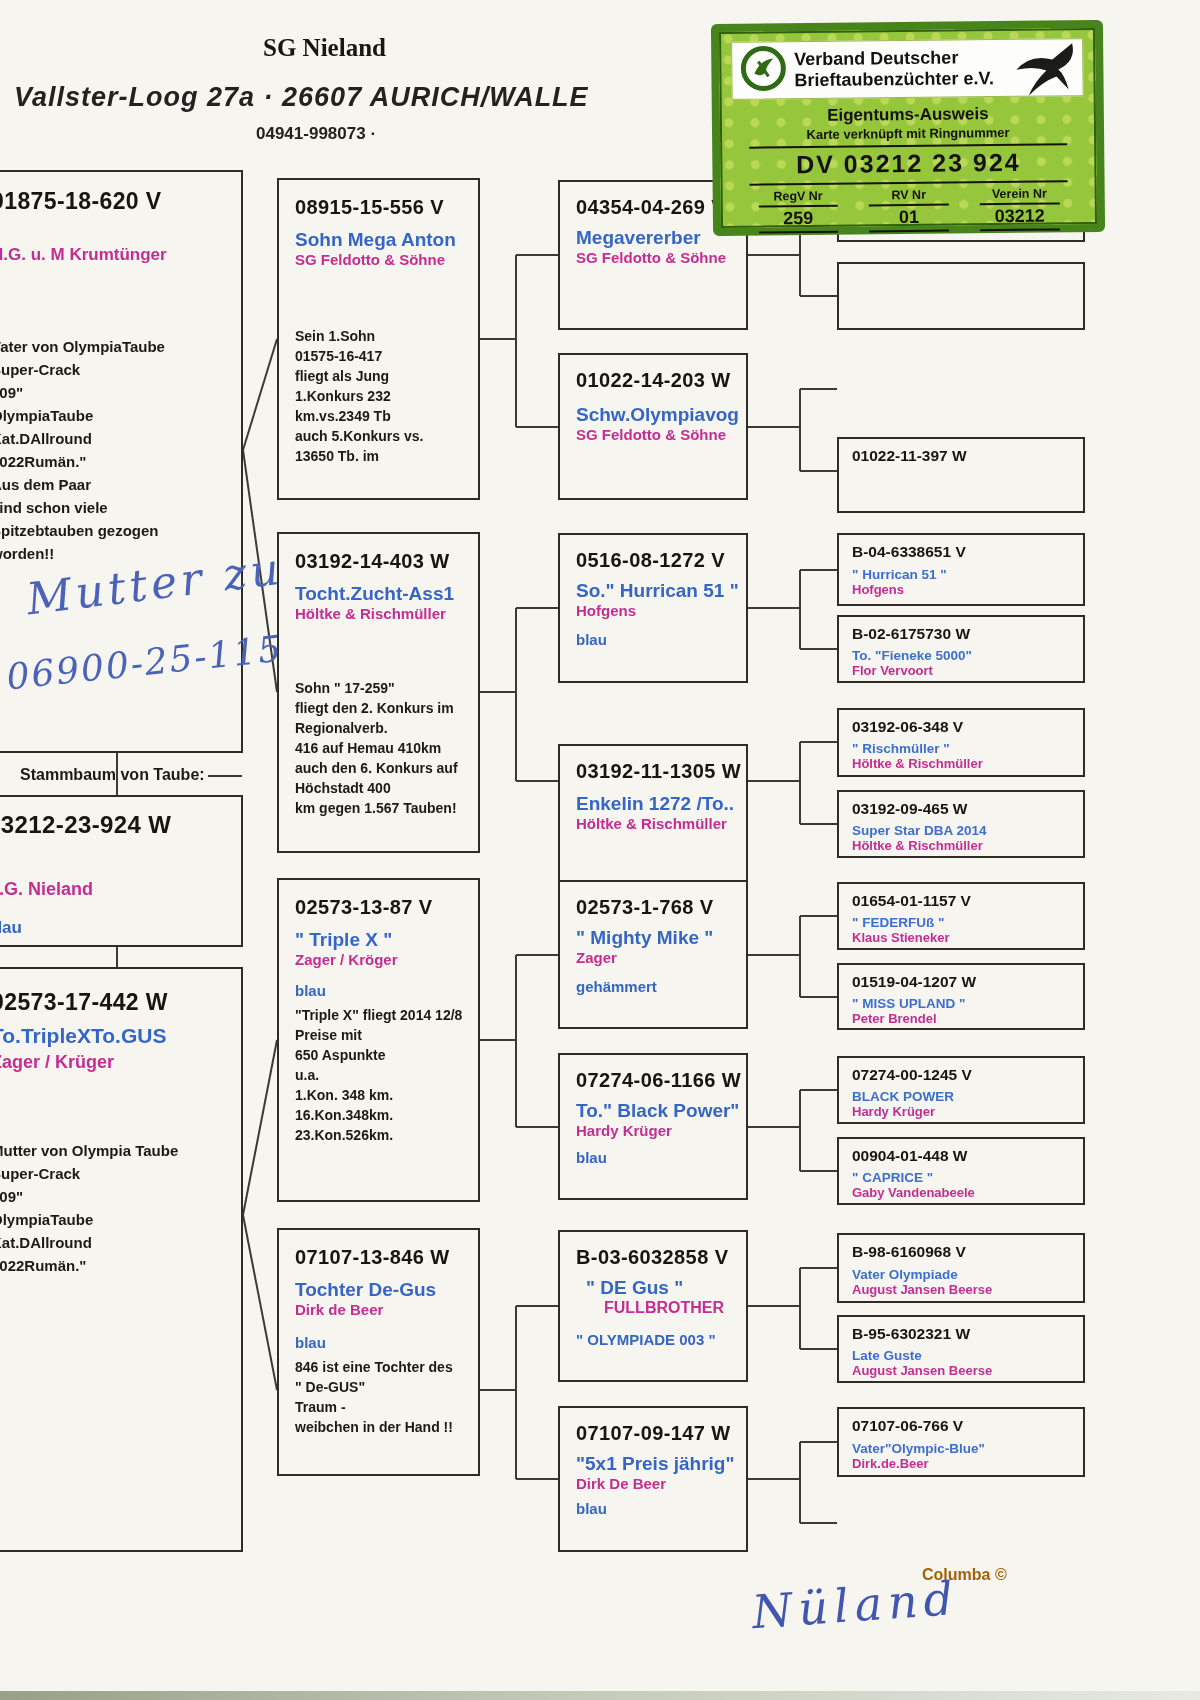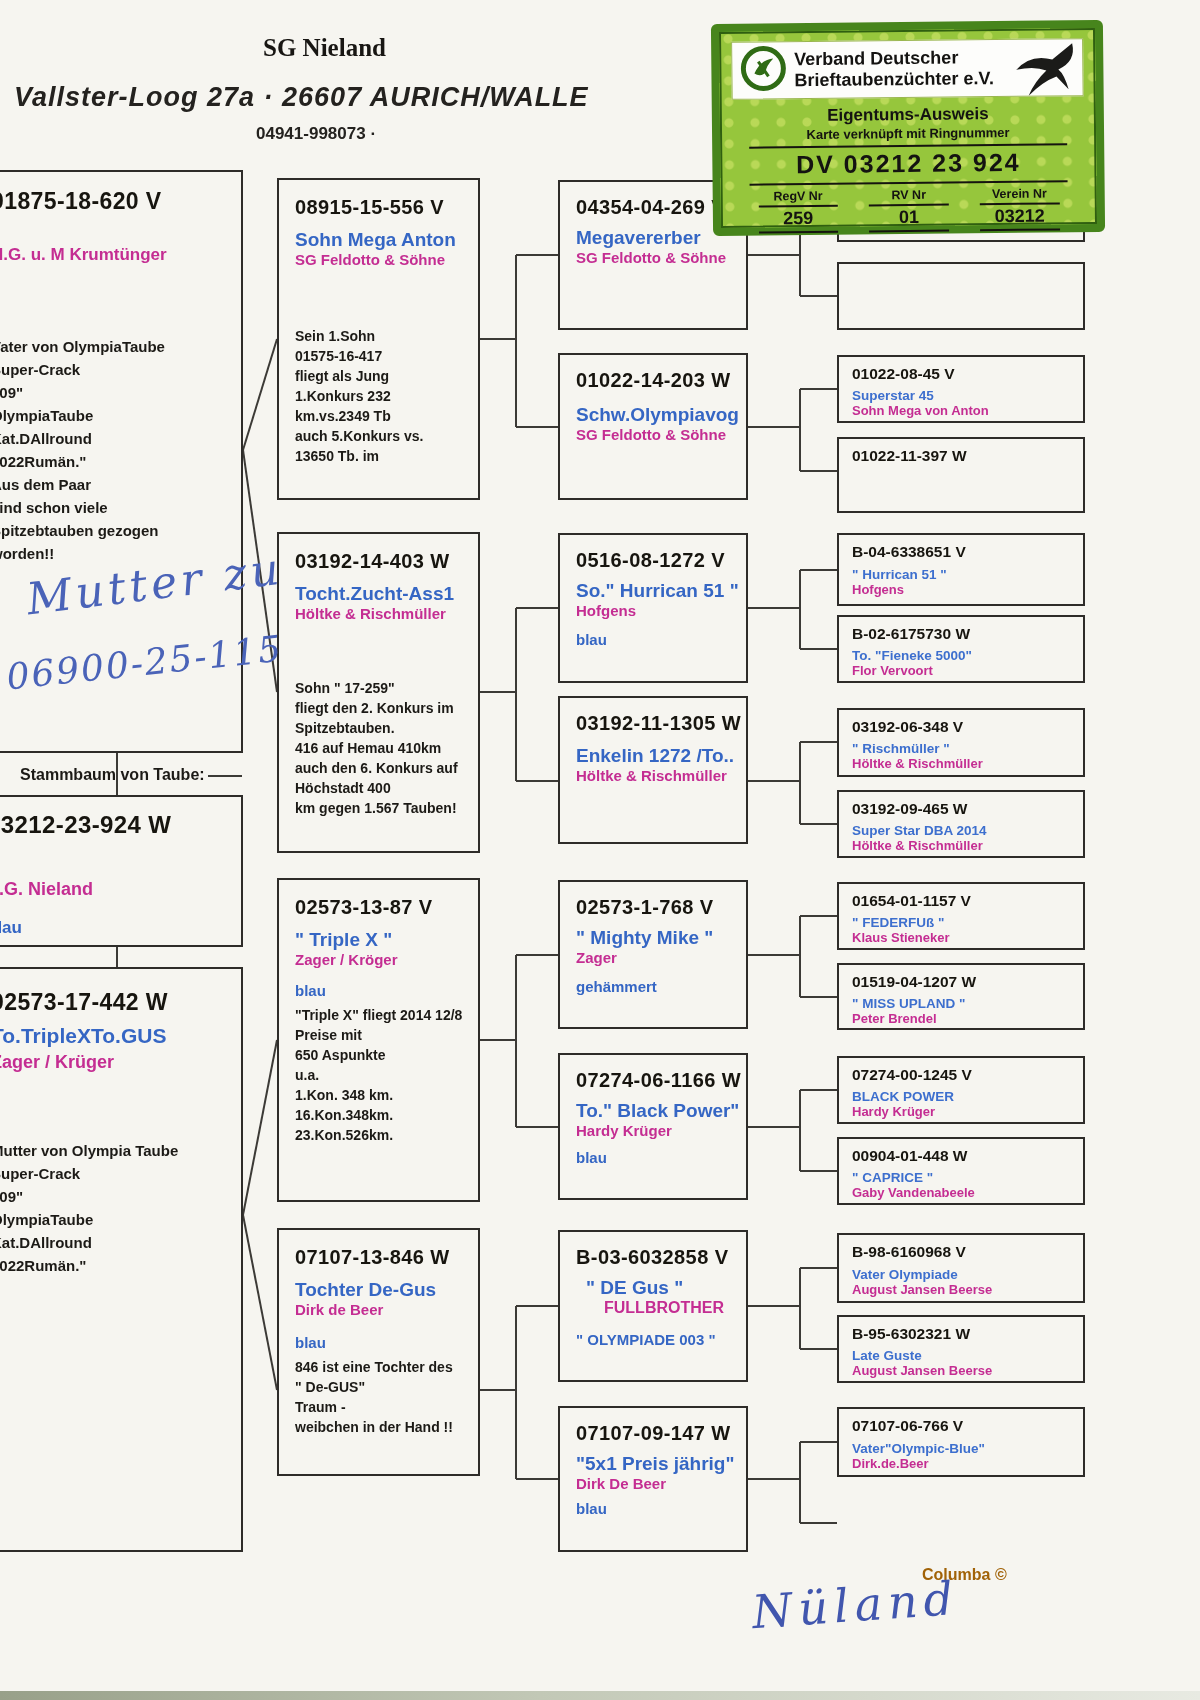--- a/index.html
+++ b/index.html
@@ -229,21 +229,21 @@
     </div>
   </div>
 
   <div class="pbox c2pad" style="left:277px;top:532px;width:203px;height:321px;">
     <div class="ring">03192-14-403 W</div>
     <div class="name" style="margin-top:10px;">Tocht.Zucht-Ass1</div>
     <div class="breeder">Höltke &amp; Rischmüller</div>
     <div class="notes" style="margin-top:56px;">
       <div>Sohn " 17-259"</div>
         <div>fliegt den 2. Konkurs im</div>
-      <div>Spitzebtauben.</div>
+      <div>Regionalverb.</div>
         <div>416 auf Hemau 410km</div>
       <div>auch den 6. Konkurs auf</div>
         <div>Höchstadt 400</div>
       <div>km gegen 1.567 Tauben!</div>
     </div>
   </div>
 
   <div class="pbox c2pad" style="left:277px;top:878px;width:203px;height:324px;">
     <div class="ring">02573-13-87 V</div>
     <div class="name" style="margin-top:10px;">" Triple X "</div>
@@ -282,21 +282,21 @@
     <div class="ring">01022-14-203 W</div>
     <div class="name" style="margin-top:12px;">Schw.Olympiavog</div>
     <div class="breeder">SG Feldotto &amp; Söhne</div>
   </div>
   <div class="pbox c3pad" style="left:558px;top:533px;width:190px;height:150px;">
     <div class="ring">0516-08-1272 V</div>
     <div class="name" style="margin-top:8px;">So." Hurrican 51 "</div>
     <div class="breeder">Hofgens</div>
     <div class="colorword" style="margin-top:12px;">blau</div>
   </div>
-  <div class="pbox c3pad" style="left:558px;top:696px;width:190px;height:148px;">
+  <div class="pbox c3pad" style="left:558px;top:744px;width:190px;height:148px;">
     <div class="ring">03192-11-1305 W</div>
     <div class="name" style="margin-top:10px;">Enkelin 1272 /To..</div>
     <div class="breeder">Höltke &amp; Rischmüller</div>
   </div>
   <div class="pbox c3pad" style="left:558px;top:880px;width:190px;height:149px;">
     <div class="ring">02573-1-768 V</div>
     <div class="name" style="margin-top:8px;">" Mighty Mike "</div>
     <div class="breeder">Zager</div>
     <div class="colorword" style="margin-top:12px;">gehämmert</div>
   </div>
@@ -315,25 +315,20 @@
   <div class="pbox c3pad" style="left:558px;top:1406px;width:190px;height:146px;">
     <div class="ring">07107-09-147 W</div>
     <div class="name" style="margin-top:8px;">"5x1 Preis jährig"</div>
     <div class="breeder">Dirk De Beer</div>
     <div class="colorword" style="margin-top:8px;">blau</div>
   </div>
 
   <div class="pbox" style="left:837px;top:186px;width:248px;height:56px;"></div>
   <div class="pbox" style="left:837px;top:262px;width:248px;height:68px;"></div>
 
-  <div class="pbox c4pad" style="left:837px;top:355px;width:248px;height:68px;">
-    <div class="s-ring">01022-08-45 V</div>
-    <div class="s-name" style="margin-top:5px;">Superstar 45</div>
-    <div class="s-breeder">Sohn Mega von Anton</div>
-  </div>
   <div class="pbox c4pad" style="left:837px;top:437px;width:248px;height:76px;">
     <div class="s-ring">01022-11-397 W</div>
   </div>
   <div class="pbox c4pad" style="left:837px;top:533px;width:248px;height:73px;">
     <div class="s-ring">B-04-6338651 V</div>
     <div class="s-name" style="margin-top:6px;">" Hurrican 51 "</div>
     <div class="s-breeder">Hofgens</div>
   </div>
   <div class="pbox c4pad" style="left:837px;top:615px;width:248px;height:68px;">
     <div class="s-ring">B-02-6175730 W</div>

